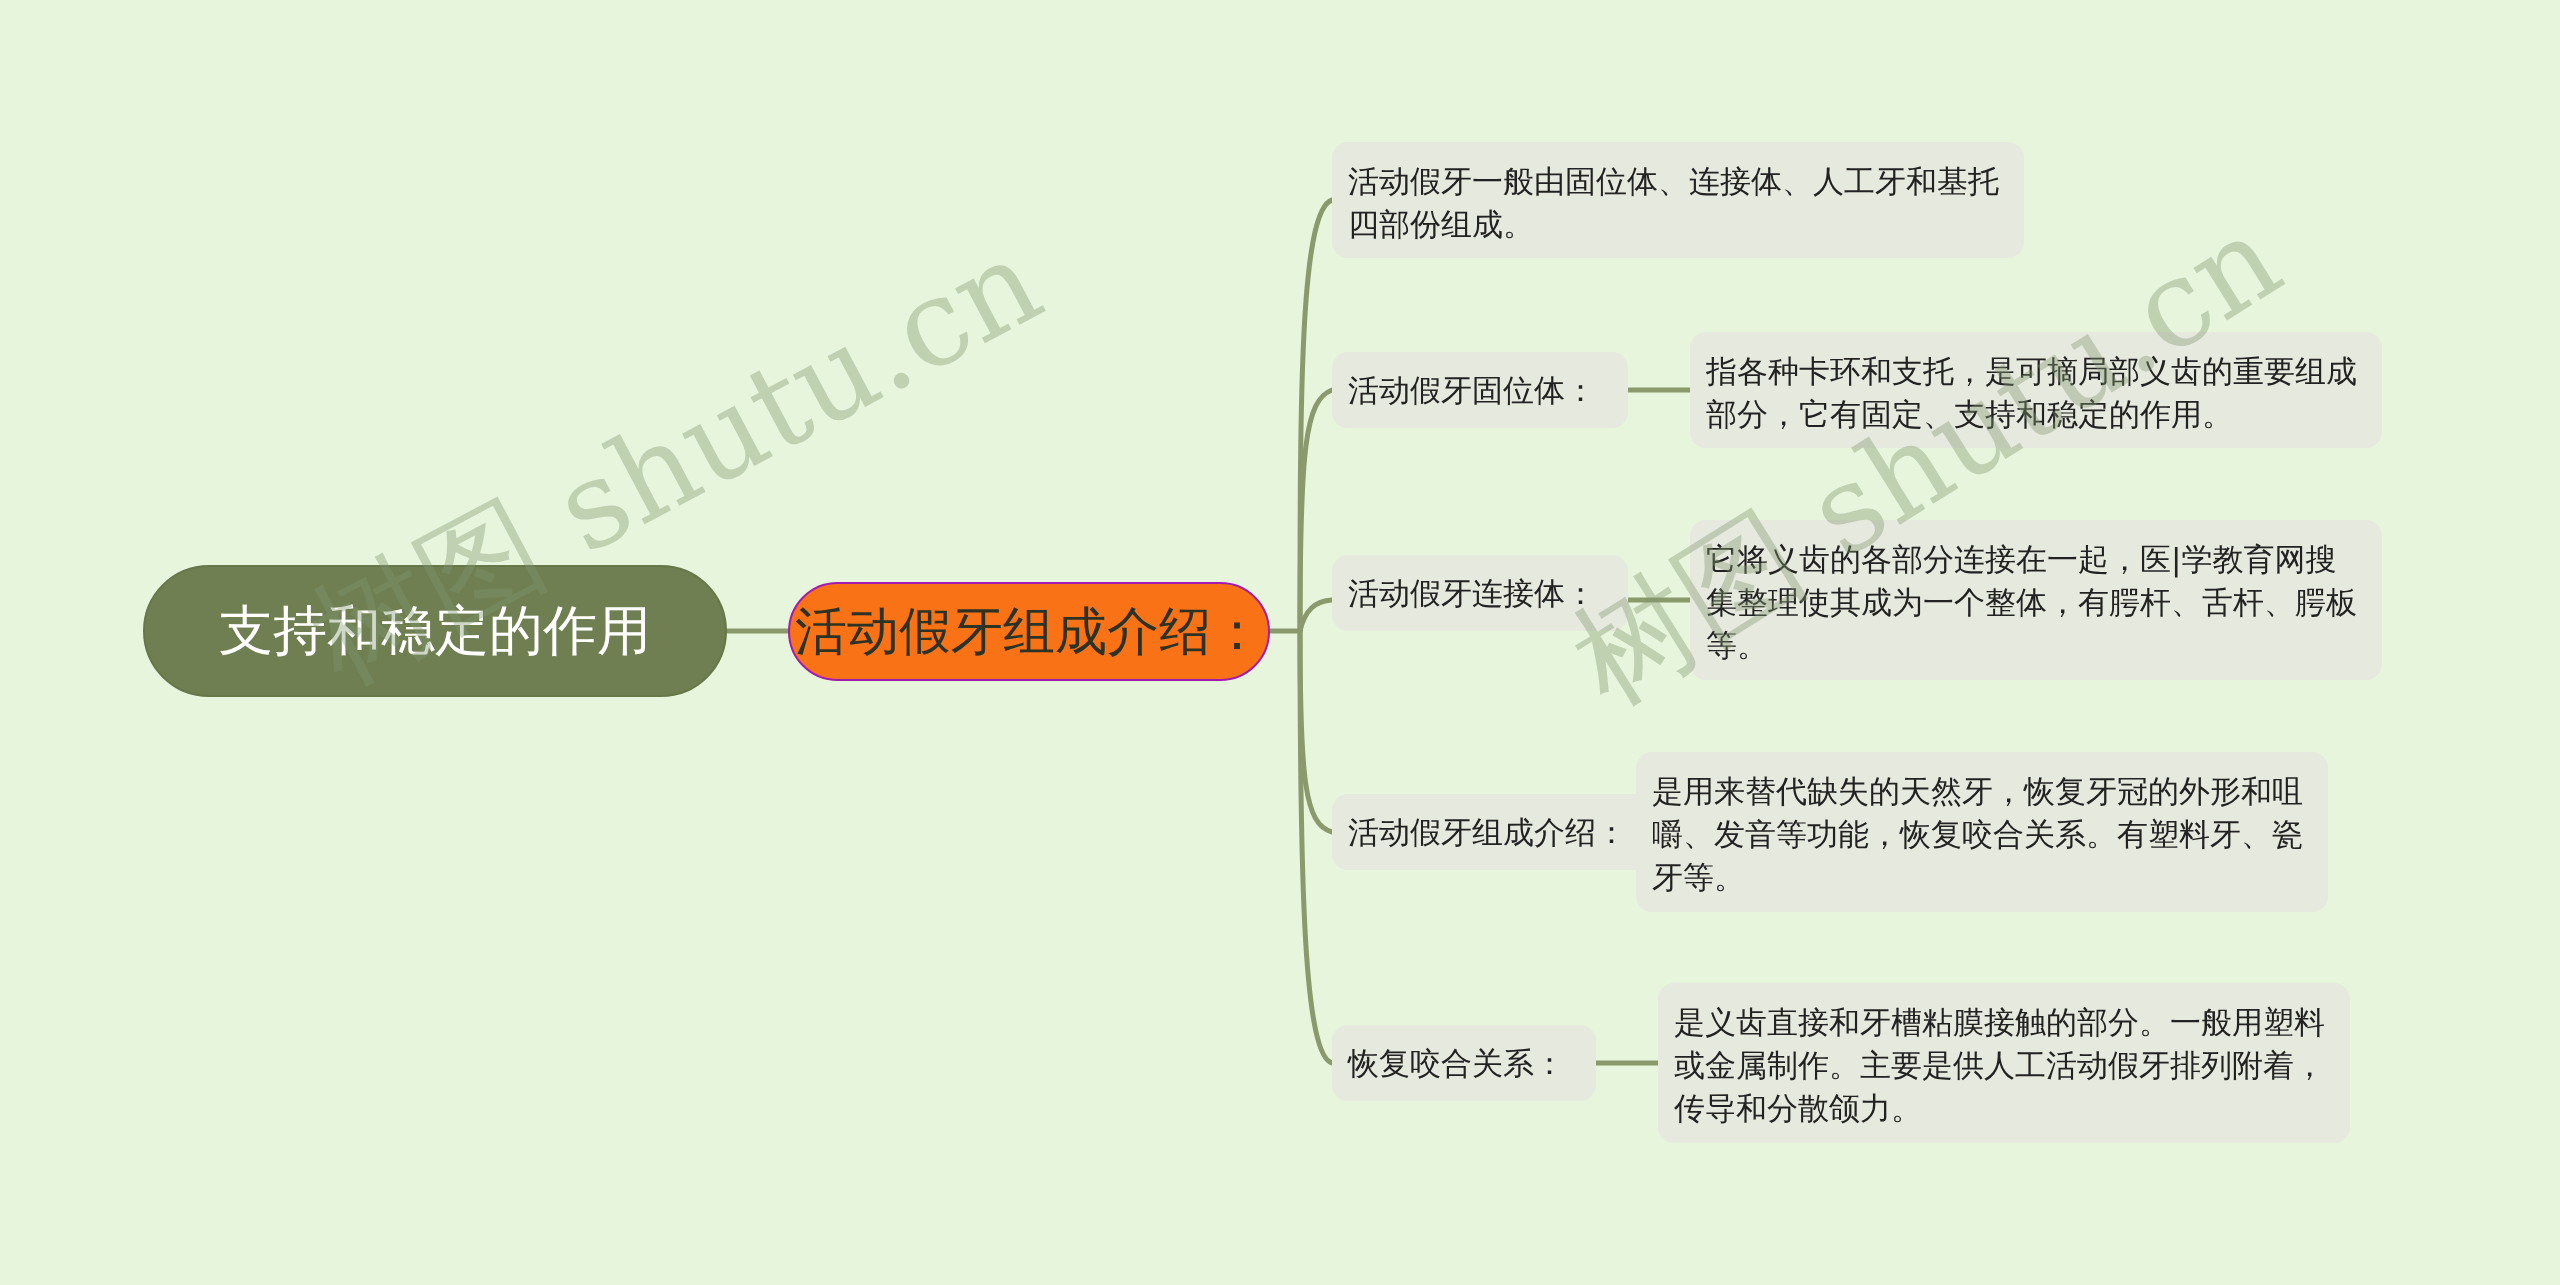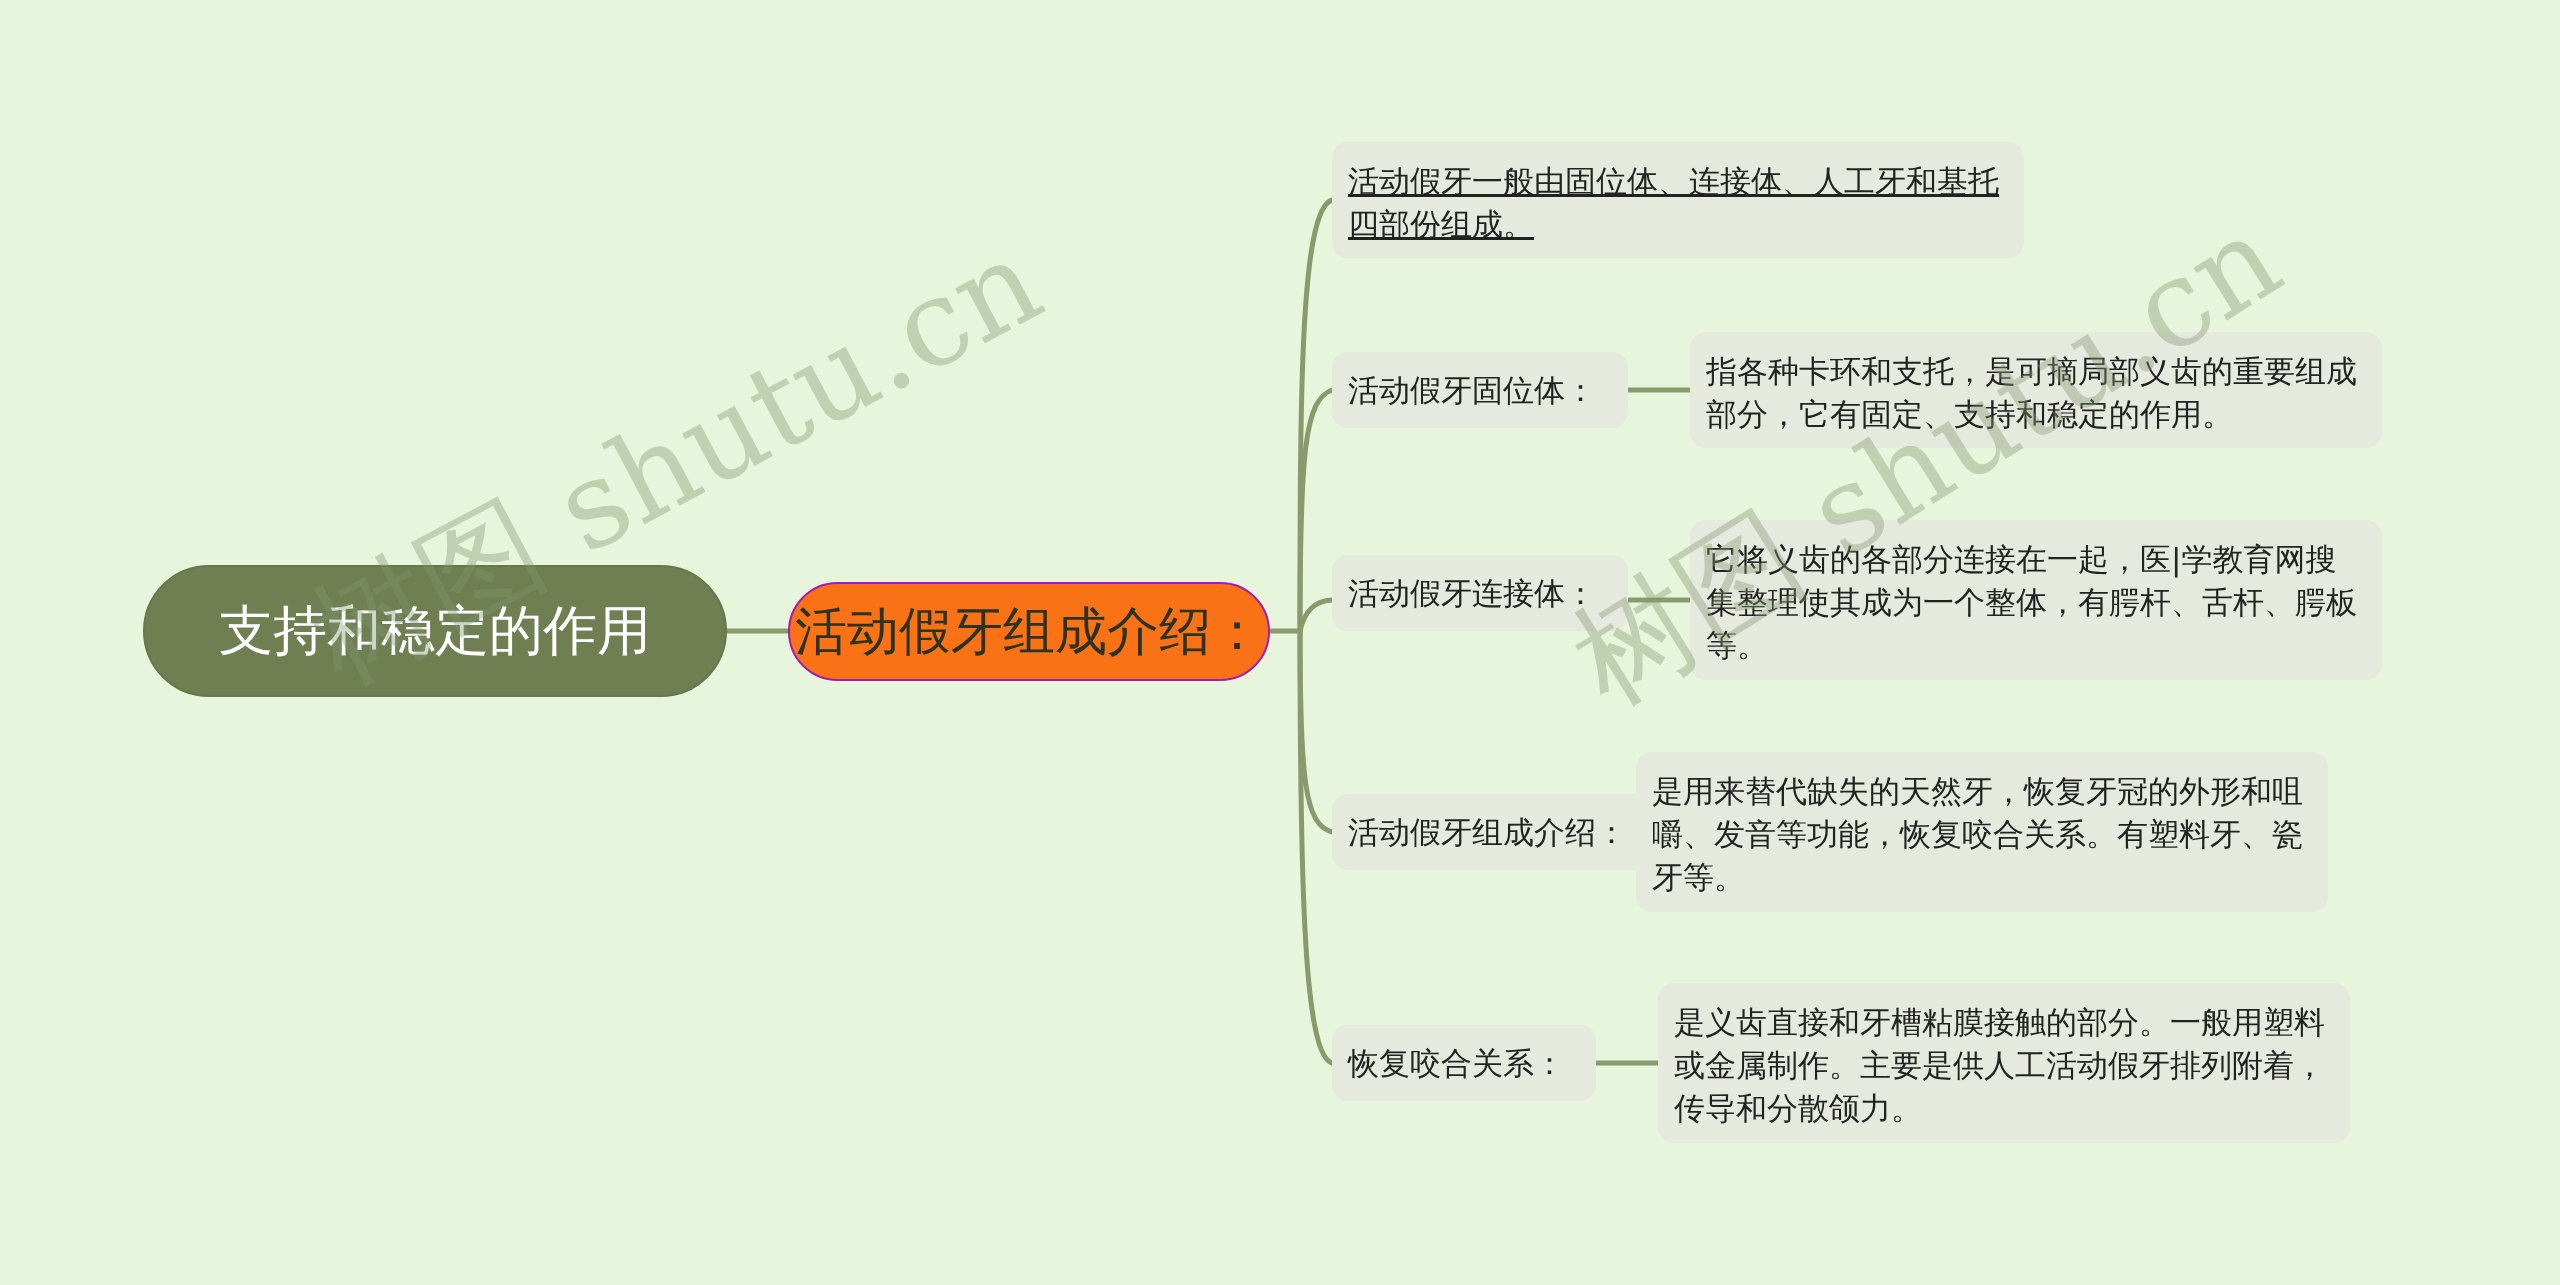--- a/index.html
+++ b/index.html
@@ -61,21 +61,21 @@
 </svg>
 
 <div class="node root">
   <span>支持和稳定的作用</span>
 </div>
 
 <div class="node l1">
   <span>活动假牙组成介绍：</span>
 </div>
 
-<div class="node l3" style="left:1332px; top:142px; width:692px; height:116px;text-decoration:underline;">
+<div class="node l3" style="left:1332px; top:142px; width:692px; height:116px;">
   <span>活动假牙一般由固位体、连接体、人工牙和基托四部份组成。</span>
 </div>
 
 <div class="node l2" style="left:1332px; top:352px; width:296px; height:76px;">
   <span>活动假牙固位体：</span>
 </div>
 <div class="node l3" style="left:1690px; top:332px; width:692px; height:116px;">
   <span>指各种卡环和支托，是可摘局部义齿的重要组成部分，它有固定、支持和稳定的作用。</span>
 </div>
 

